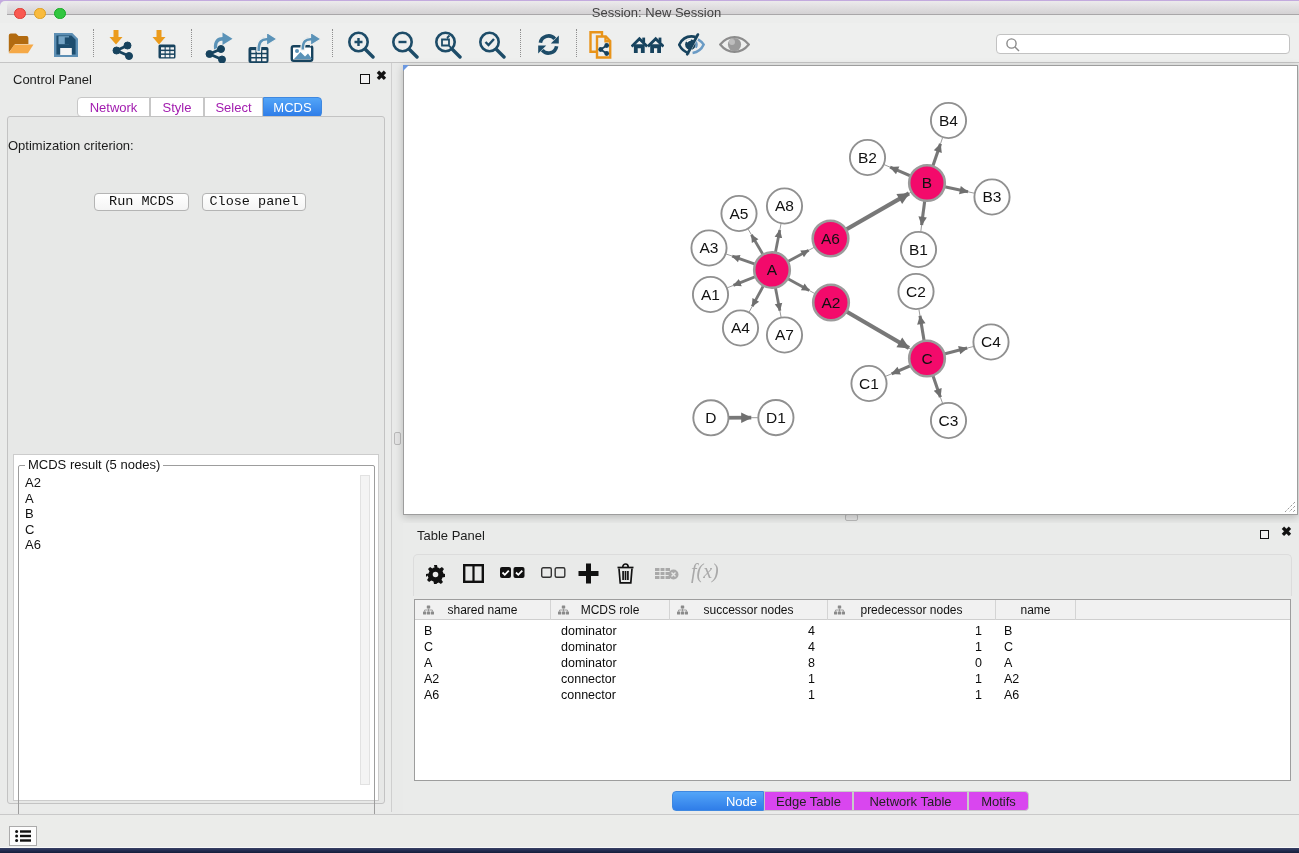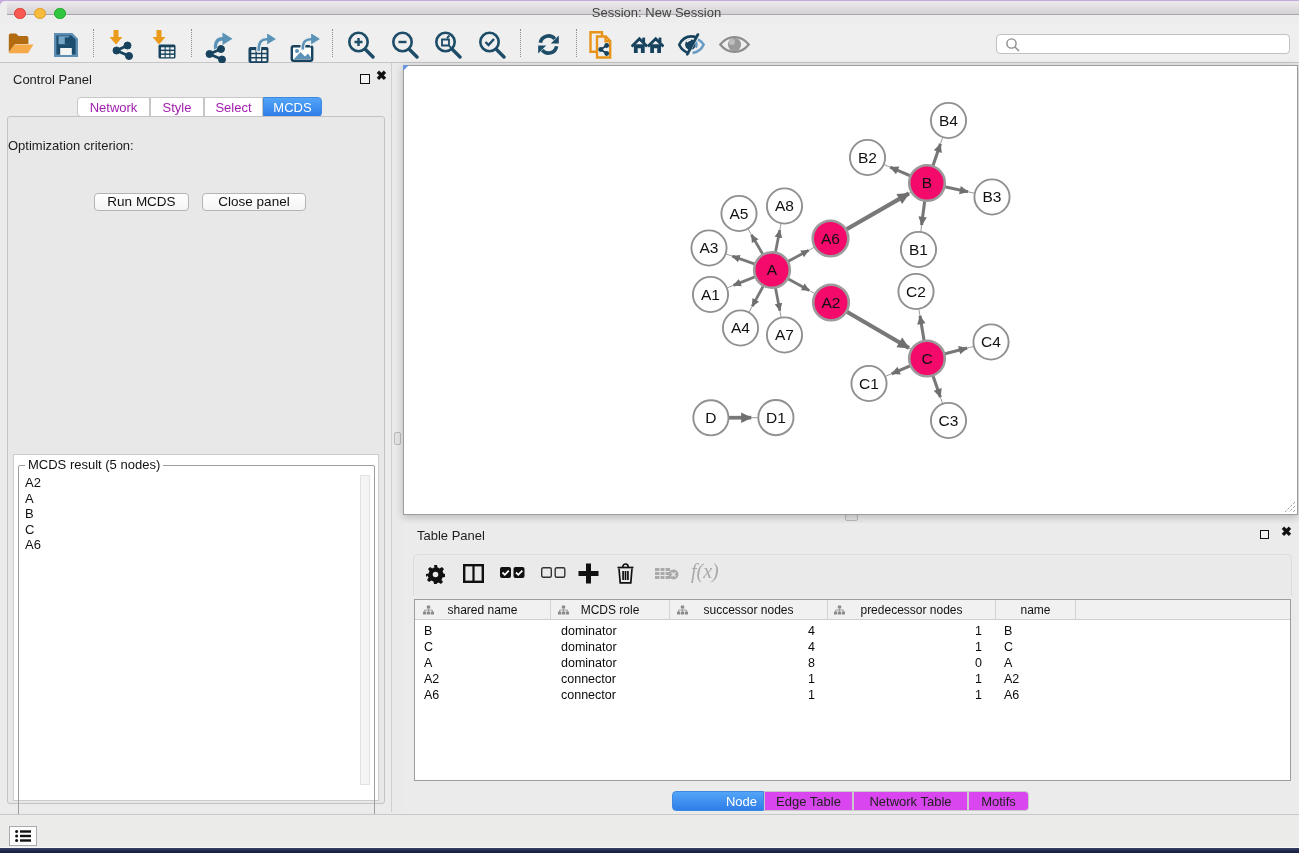--- a/index.html
+++ b/index.html
@@ -28,21 +28,21 @@
 .sqbtn { position:absolute; width:10px; height:10px; border:1.6px solid #111; background:#f2f2f2; }
 .xbtn { position:absolute; font-size:13px; font-weight:bold; color:#111; }
 #tabs { position:absolute; left:77px; top:34px; height:20px; }
 .tab { position:absolute; top:0; height:20px; background:#ffffff; border:1px solid #c7c7c7; font-size:13px; color:#a21caf; text-align:center; line-height:19px; }
 .tab.sel { background:linear-gradient(#53a5f8,#2f7de8); color:#fff; border-color:#3f88e0; }
 #tabpane { position:absolute; left:7px; top:53px; width:378px; height:688px; background:#e7e8e7; border:1px solid #c3c3c3; border-radius:3px; }
 #optlabel { position:absolute; left:0; width:100%; top:21px; font-size:13px; color:#1c1c1c; }
 #dropdown { position:absolute; left:36px; top:44px; width:311px; height:20px; background:#fff; border:1px solid #b9b9b9; border-radius:4px; }
 #dropdown .dtext { position:absolute; left:9px; top:2px; font-size:13.5px; color:#111; }
 #dropdown .stepper { position:absolute; right:-1px; top:-1px; width:21px; height:20px; background:linear-gradient(#55a7f9,#2e7ce8); border-radius:0 4px 4px 0; }
-.btn { position:absolute; height:18px; background:linear-gradient(#ffffff,#f4f4f4); border:1px solid #b4b4b4; border-radius:4px; font-size:13.5px; color:#111; text-align:center; }
+.btn { position:absolute; height:18px; background:linear-gradient(#ffffff,#f4f4f4); border:1px solid #b4b4b4; border-radius:4px; font-size:13.5px; color:#111; text-align:center;font-family:Liberation Mono, monospace; }
 #resultbox { position:absolute; left:5px; top:337px; width:366px; height:347px; background:#fff; border:1px solid #cccccc; }
 #fieldset { position:absolute; left:4px; top:10px; width:357px; height:394px; border:1px solid #9d9d9d; border-radius:2px; }
 #mcdslist { position:absolute; left:2px; top:9px; width:348px; height:310px; background:#fff; font-size:13px; color:#111; line-height:15.6px; padding-left:4px; }
 #mcdsscroll { position:absolute; right:4px; top:9px; width:10px; height:310px; background:#f4f4f4; border:1px solid #e2e2e2; }
 
 #netframe { position:absolute; left:403px; top:2px; width:895px; height:450px; background:#fff; border:1px solid #9d9d9d; box-shadow:0 2px 8px rgba(0,0,0,0.22); }
 #nettitle { position:absolute; left:0; top:0; width:100%; height:20px; background:linear-gradient(#f0f0f0,#d7d7d7); border-bottom:1px solid #ababab; }
 #nettitle .t1 { left:9px;  background:#f95951; border:0.5px solid #dd3d35; }
 #nettitle .t2 { left:29px; background:#f9bb3e; border:0.5px solid #dd9f22; }
 #nettitle .t3 { left:49px; background:#32c640; border:0.5px solid #16aa24; }

